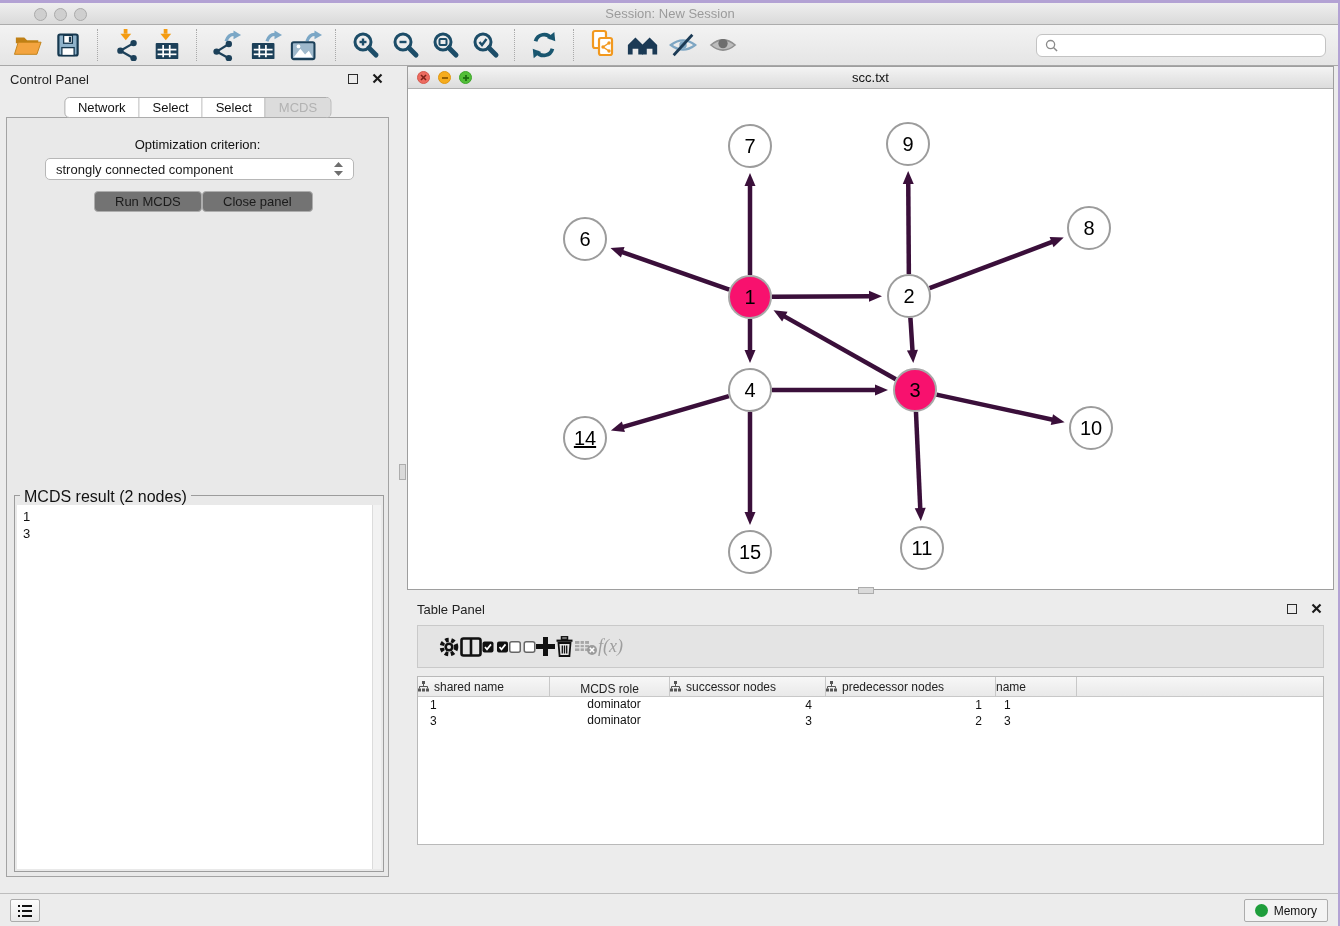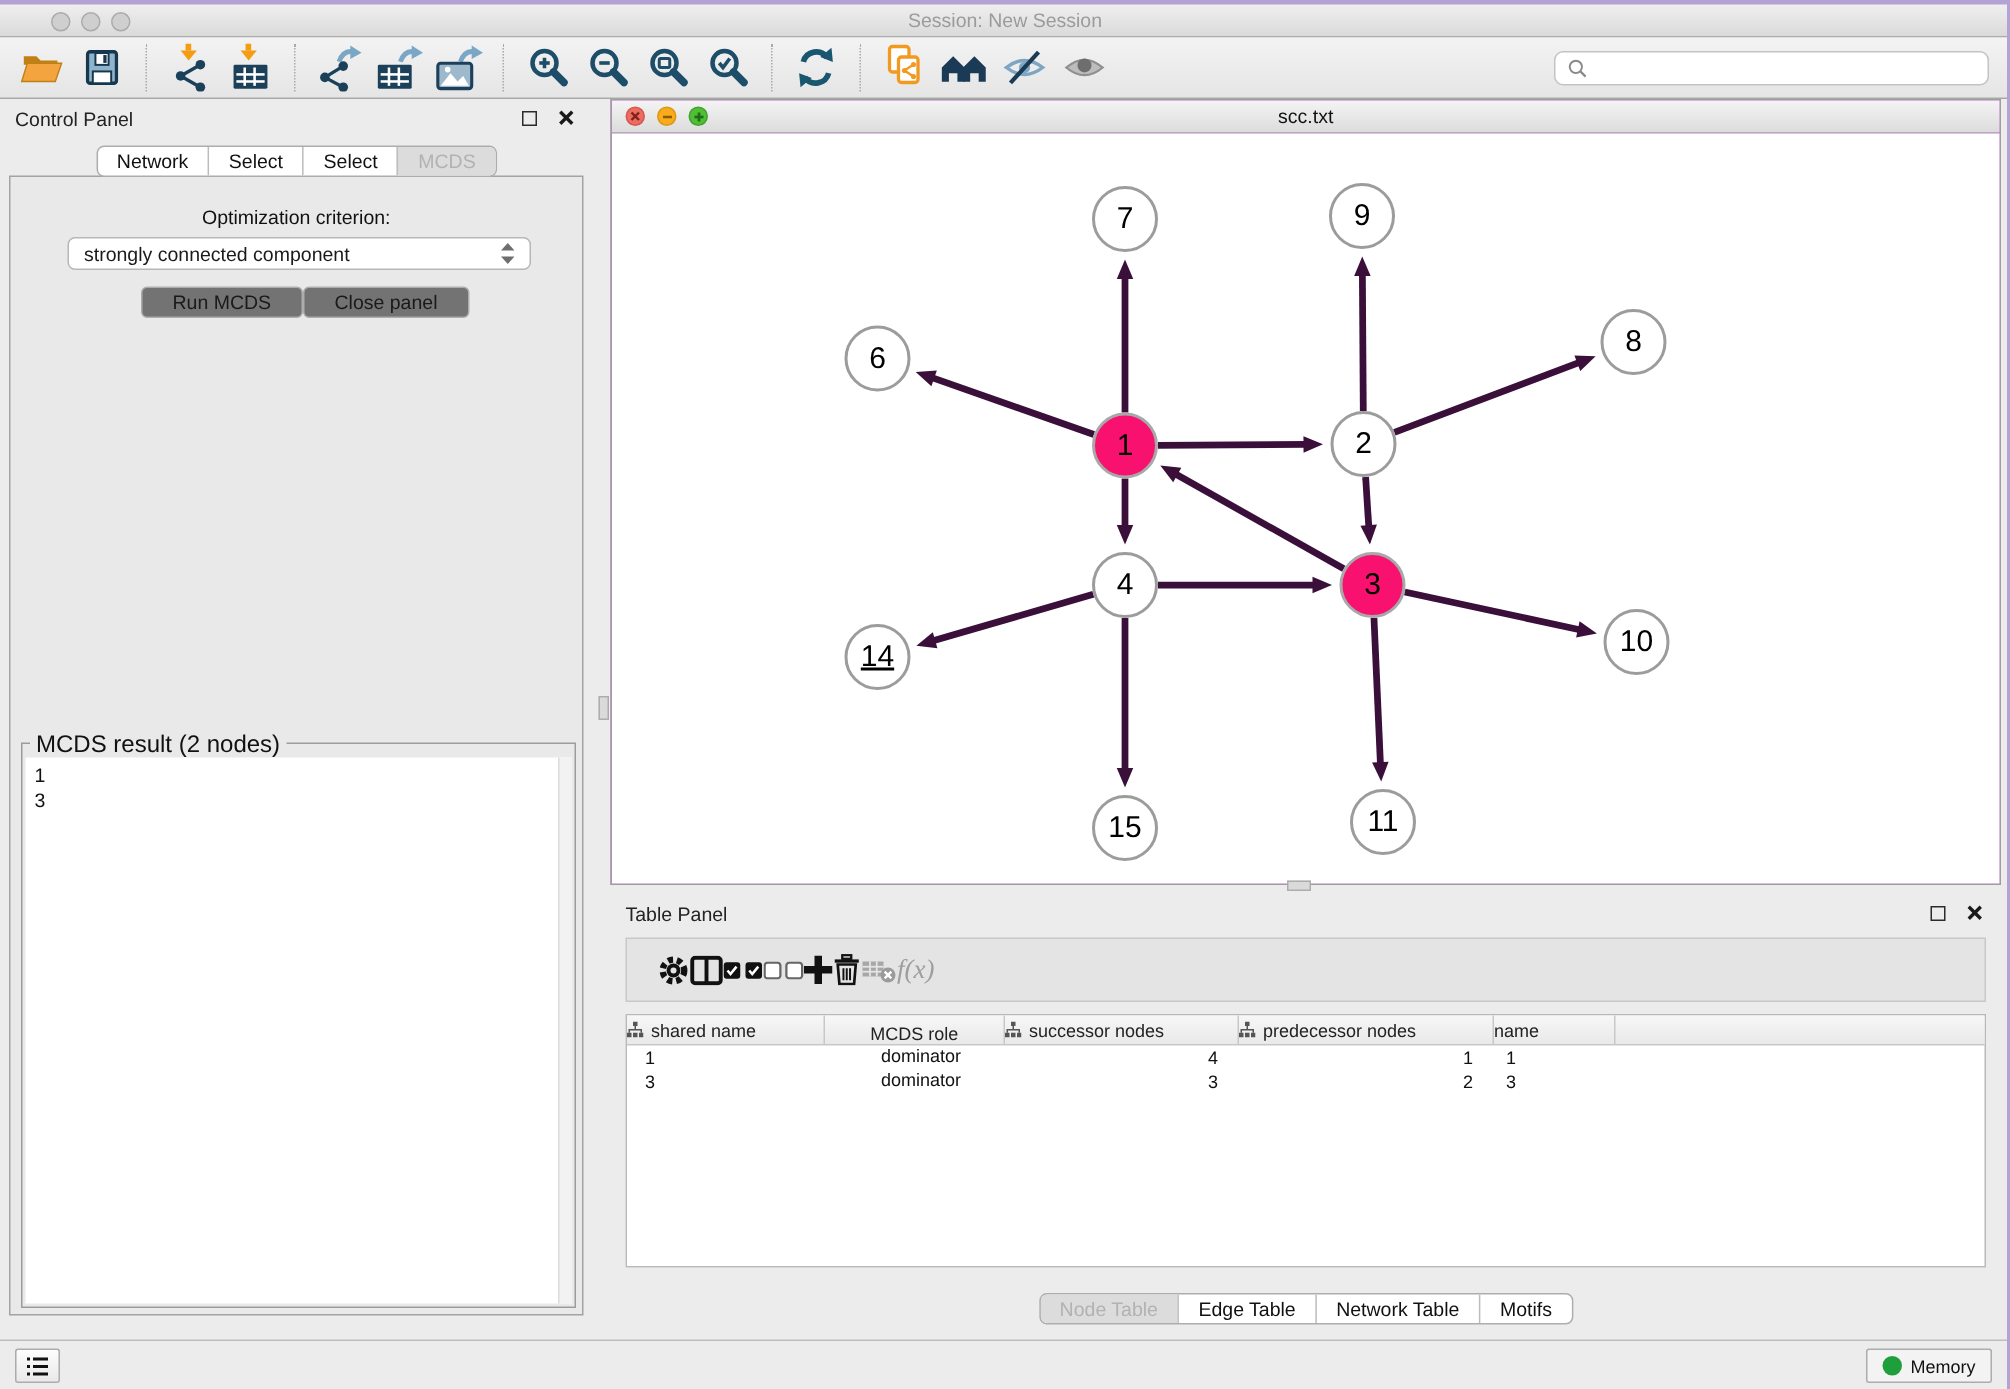--- a/index.html
+++ b/index.html
@@ -527,26 +527,20 @@
     </div>
     <div class="trow">
       <div class="td l c0 pad-l12">3</div>
       <div class="td l c1 pad-l8">dominator</div>
       <div class="td r c2 pad-r14">3</div>
       <div class="td r c3 pad-r14">2</div>
       <div class="td l c4 pad-l8">3</div>
     </div>
   </div>
 
-  <div class="seg tp-tabs">
-    <div class="on">Node Table</div>
-    <div>Edge Table</div>
-    <div>Network Table</div>
-    <div>Motifs</div>
-  </div>
 </div>
 
 <div class="statusbar">
   <div class="sb-left-btn">
     <svg width="16" height="14" viewBox="0 0 16 14">
       <rect x="1" y="1" width="2" height="2" fill="#111"></rect>
         <rect x="5" y="1" width="10" height="2" fill="#111"></rect>
       <rect x="1" y="6" width="2" height="2" fill="#111"></rect>
         <rect x="5" y="6" width="10" height="2" fill="#111"></rect>
       <rect x="1" y="11" width="2" height="2" fill="#111"></rect>

